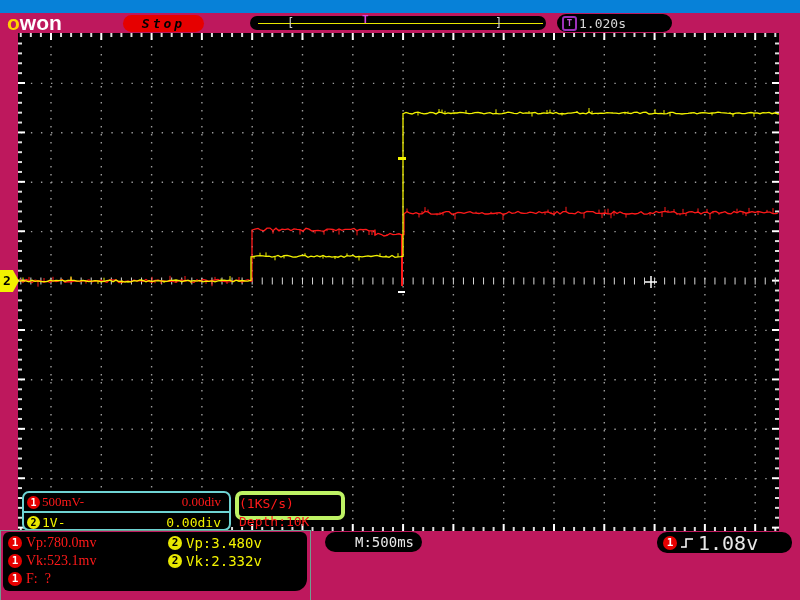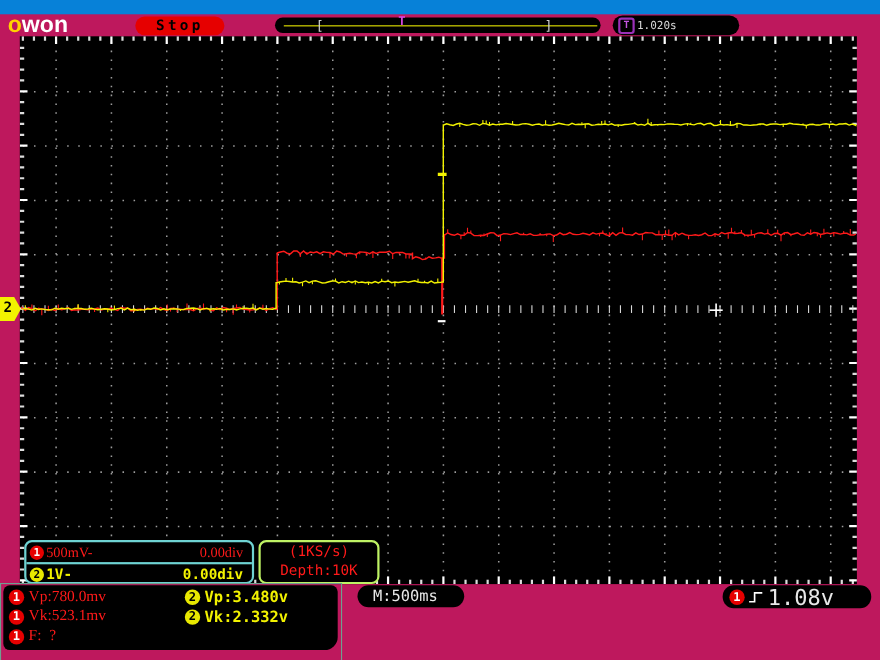--- a/index.html
+++ b/index.html
@@ -6,62 +6,62 @@
   body{width:800px;height:600px;overflow:hidden;background:#0781d8;
        font-family:"DejaVu Sans Mono","Liberation Mono",monospace;}
   #root{position:relative;width:800px;height:600px;background:#be185d;margin-top:13px;}
 
   
   .logo{position:absolute;left:7px;top:-2px;font-family:"Liberation Sans",sans-serif;
         font-weight:bold;font-size:21px;letter-spacing:0px;}
   .logo .o{color:#ffd200;} .logo .rest{color:#ffffff;}
   .stop-btn{position:absolute;left:123px;top:2px;width:81px;height:17px;background:#e60000;
         border-radius:9px;color:#000;font-size:13px;font-weight:bold;letter-spacing:3px;
-        text-align:center;line-height:17px;}
+        text-align:center;line-height:17px;font-style:italic;}
   .record-bar{position:absolute;left:250px;top:3px;width:296px;height:14px;background:#000;border-radius:7px;}
   .record-line{position:absolute;left:8px;top:7px;width:285px;height:1px;background:#e8e800;}
   .rb-bracket{position:absolute;top:0px;color:#cfcfcf;font-size:12px;line-height:14px;}
   .rb-open{left:37px;} .rb-close{left:245px;}
   .rb-tmark{position:absolute;left:112px;top:-3px;color:#d846e0;font-size:11px;font-weight:bold;}
   .trig-pill{position:absolute;left:557px;top:1px;width:115px;height:18px;background:#000;
         border-radius:9px;display:flex;align-items:center;}
   .t-icon{width:11px;height:11px;border:2px solid #9b30b8;border-radius:3px;margin-left:5px;
         color:#c355e0;font-size:9px;font-weight:bold;text-align:center;line-height:11px;}
-  .trig-time{color:#d8d8d8;font-size:10px;margin-left:2px;}
+  .trig-time{color:#d8d8d8;font-size:13px;margin-left:2px;}
 
   
   #screen{position:absolute;left:18px;top:20px;width:761px;height:498px;background:#000;}
   .ch2-tag{position:absolute;left:0px;top:257px;width:19px;height:22px;background:#f2f200;
         clip-path:polygon(0 0,68% 0,100% 50%,68% 100%,0 100%);color:#000;font-weight:bold;
         font-size:13px;line-height:22px;text-align:center;padding-right:5px;box-sizing:border-box;}
 
   
   .ch-box{position:absolute;left:22px;top:478px;width:209px;height:40px;background:#000;
         border:2px solid #6ed3d3;border-radius:7px;box-sizing:border-box;}
   .ch-row{display:flex;align-items:center;height:18px;padding:0 8px 0 3px;font-size:13px;}
   .ch-row.first{border-bottom:2px solid #6ed3d3;}
   .badge{display:inline-block;width:13px;height:13px;border-radius:50%;text-align:center;
         line-height:13px;font-size:10px;font-weight:bold;flex:0 0 auto;}
   .b-red{background:#e60000;color:#fff;} .b-yel{background:#e8e800;color:#000;}
-  .c-red{color:#ff1a1a;font-family:Liberation Serif, serif;} .c-yel{color:#f2f200;font-weight:bold;}
+  .c-red{color:#ff1a1a;font-family:Liberation Serif, serif;} .c-yel{color:#f2f200;}
   .ch-scale{margin-left:2px;} .ch-off{margin-left:auto;}
-  .acq-box{position:absolute;left:235px;top:478px;width:110px;height:40px;background:#000;
-        border:2px solid #bef264;border-radius:7px;box-sizing:border-box;text-align:center;}
+  .acq-box{position:absolute;left:235px;top:478px;width:110px;height:29px;background:#000;
+        border:4px solid #bef264;border-radius:7px;box-sizing:border-box;}
   .acq-box div{font-size:13px;color:#ff1a1a;line-height:18px;}
 
   .meas-panel{position:absolute;left:0px;top:517px;width:311px;height:81px;
         border:1px solid #6f9f90;box-sizing:border-box;}
   .meas-box{position:absolute;left:2px;top:1px;width:304px;height:59px;background:#000;
         border-radius:6px 6px 12px 6px;padding:2px 0 0 5px;box-sizing:border-box;}
   .meas-grid{display:grid;grid-template-columns:160px auto;grid-auto-rows:18px;}
   .meas-cell{display:flex;align-items:center;gap:4px;font-size:14px;white-space:pre;}
   .m-badge{width:14px;height:14px;line-height:14px;font-size:11px;}
 
   .m-pill{position:absolute;left:325px;top:519px;width:97px;height:20px;background:#000;
-        border-radius:10px;color:#e8e8e8;font-size:14px;line-height:20px;padding-left:14px;
+        border-radius:10px;color:#e8e8e8;font-size:14px;line-height:20px;padding-left:30px;
         box-sizing:border-box;}
   .trg-pill{position:absolute;left:657px;top:519px;width:135px;height:21px;background:#000;
         border-radius:10px;display:flex;align-items:center;gap:2px;padding-left:6px;
         box-sizing:border-box;}
   .trg-val{color:#e8e8e8;font-size:20px;}
   .sliver{position:absolute;left:25px;top:596px;width:150px;height:4px;background:#7f7f8f;}
 </style>
 </head>
 <body>
 

